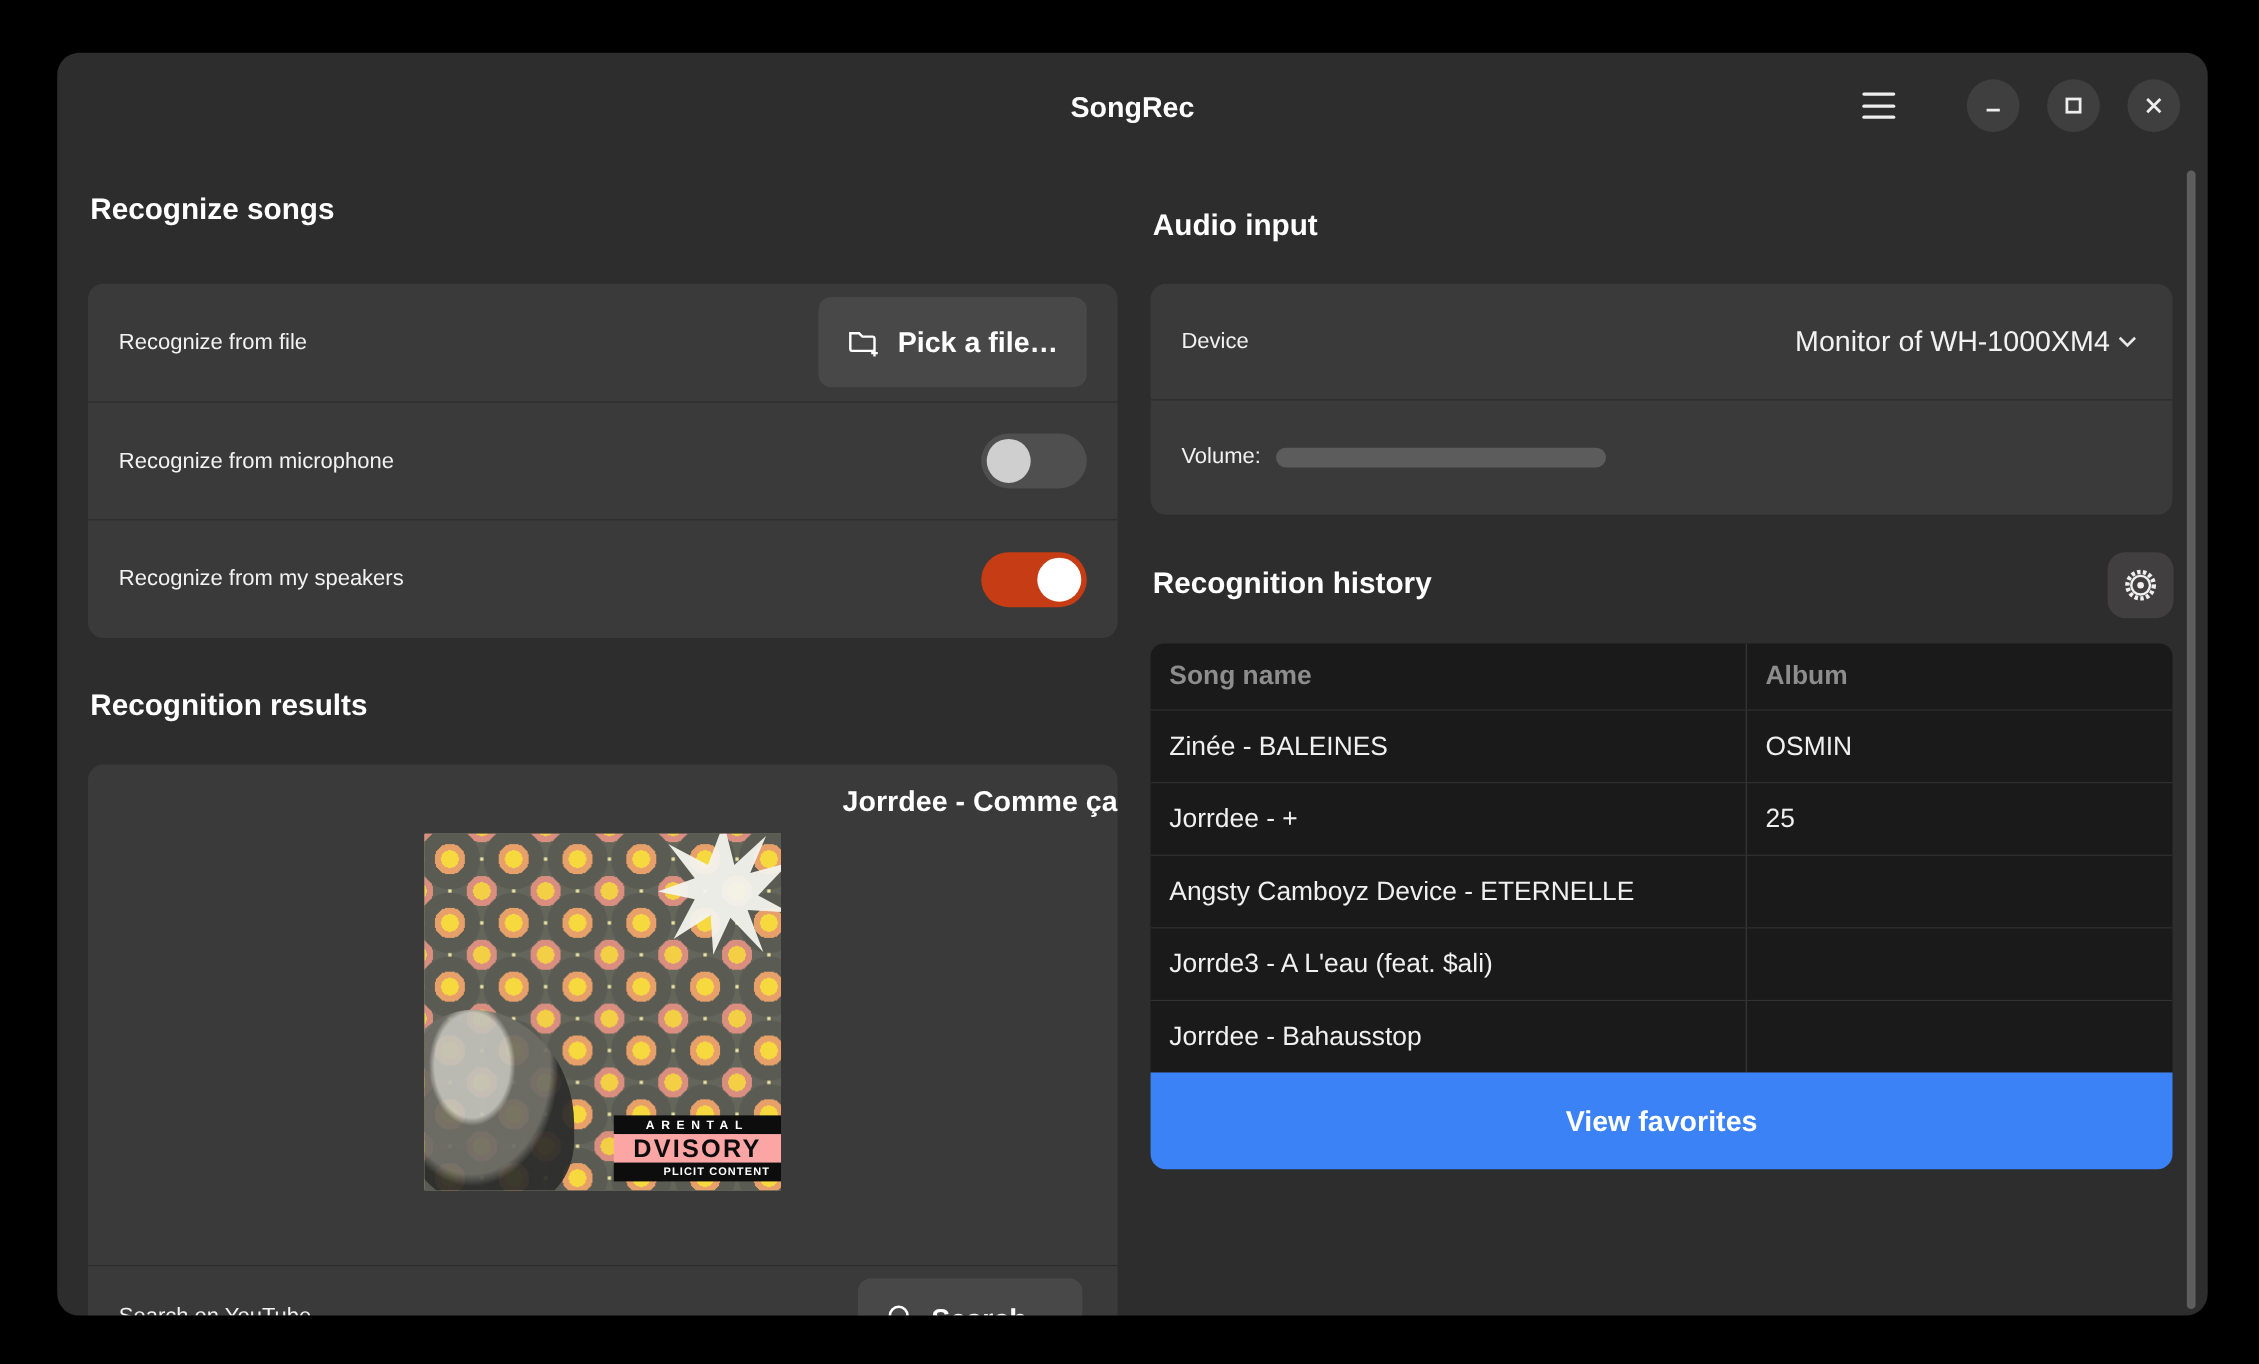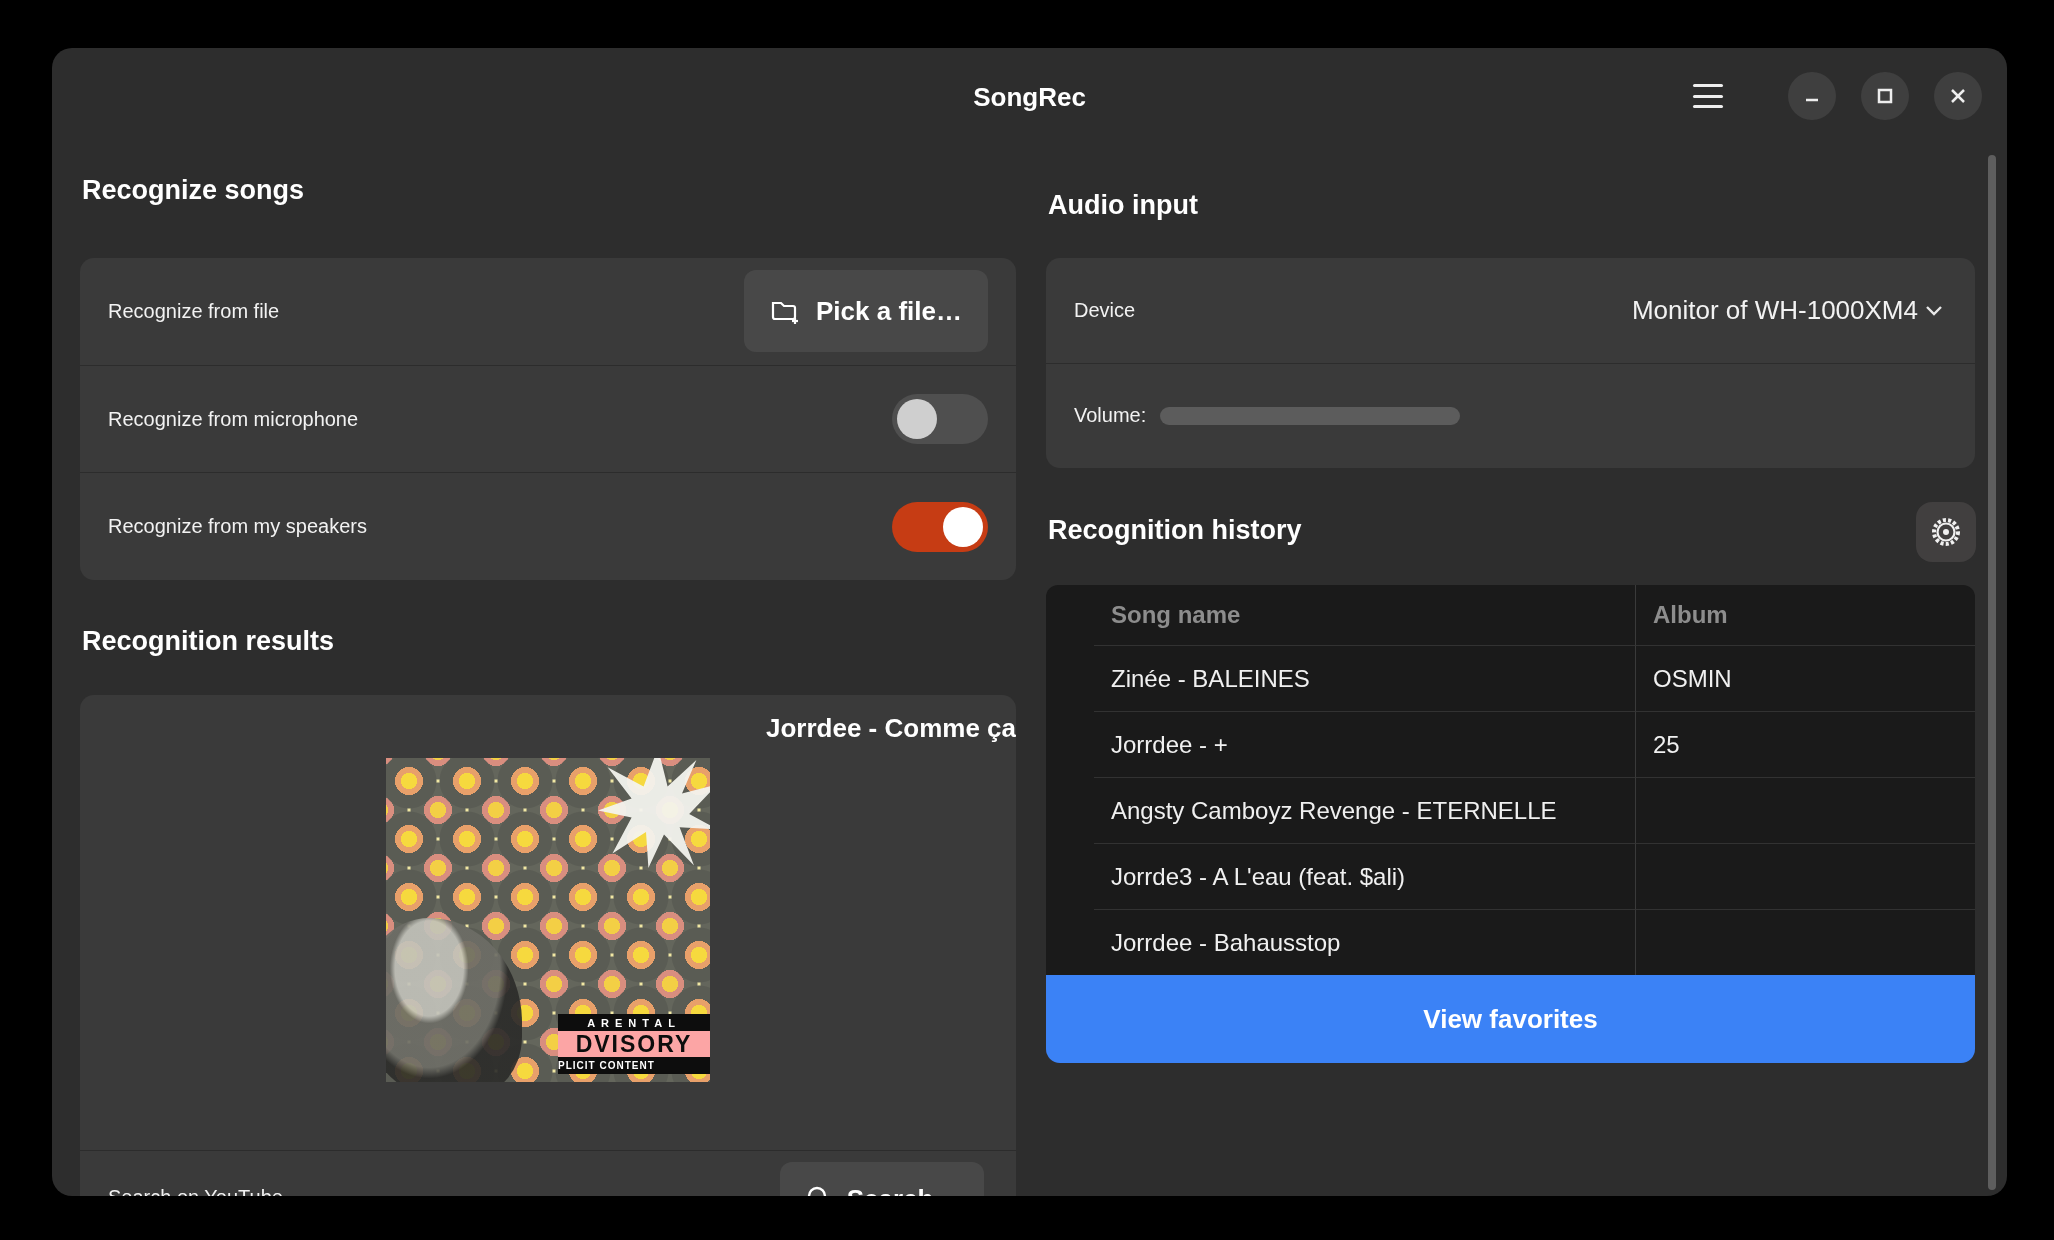--- a/index.html
+++ b/index.html
@@ -65,42 +65,42 @@
     opacity:.95;
   }
   .figure {
     position:absolute; left:-24px; bottom:-16px; width:160px; height:180px;
     background:radial-gradient(ellipse at 42% 28%, #c2c2ba 0 26%, #6d6d66 30% 54%, #2c2c2a 60% 100%);
     border-radius:42% 58% 34% 50%; opacity:.92;
   }
   .advisory { position:absolute; right:0; bottom:8px; width:152px; }
   .adv-top { background:#0d0d0d; color:#fff; font-size:11px; font-weight:700; letter-spacing:6px; text-align:center; padding:3px 0 2px; }
   .adv-mid { background:#fca5a5; color:#0d0d0d; font-size:23px; font-weight:700; letter-spacing:2px; text-align:center; line-height:26px; }
-  .adv-bot { background:#0d0d0d; color:#fff; font-size:10px; font-weight:700; letter-spacing:1px; text-align:left; padding:3px 0; }
+  .adv-bot { background:#0d0d0d; color:#fff; font-size:10px; font-weight:700; letter-spacing:1px; text-align:right; padding:3px 10px; }
 
   .search-row { position:absolute; left:0; right:0; top:455px; height:94px; border-top:1px solid #2c2c2c;
     display:flex; align-items:center; justify-content:space-between; padding-left:28px; }
   .search-btn {
     position:absolute; right:32px; top:11px; height:110px; width:204px; background:#484848; border:none; cursor:pointer;
     border-radius:12px 12px 0 0; color:#fff; font-size:26px; font-weight:700; font-family:inherit;
     display:flex; align-items:flex-start; justify-content:center; gap:14px; padding-top:22px;
   }
   .search-btn svg { stroke:#fff; }
 
   
   #card-audio { left:994px; top:210px; width:929px; height:210px; display:flex; flex-direction:column; }
   #card-audio .card-row { flex:1; }
   .device-value { display:flex; align-items:center; gap:3px; font-size:26px; color:#f2f2f2; cursor:pointer; }
   .volume-bar { width:300px; height:18px; border-radius:9px; background:#5c5c5c; margin-left:14px; }
 
   .gear-btn { position:absolute; left:1864px; top:454px; width:60px; height:60px; background:#413f3f; border-radius:16px;
     display:flex; align-items:center; justify-content:center; cursor:pointer; border:none; }
 
   .hist-table { position:absolute; left:994px; top:537px; width:929px; background:#1a1a1a; border-radius:12px 12px 0 0; overflow:hidden; }
-  .t-row { display:grid; grid-template-columns:541px 1fr;padding-left:48px; }
+  .t-row { display:grid; grid-template-columns:541px 1fr; }
   .t-cell { height:66px; display:flex; align-items:center; padding-left:17px; font-size:24px; color:#f0f0f0; border-top:1px solid #323232; }
   .t-cell.col2 { border-left:1px solid #3a3a3a; }
   .t-head .t-cell { height:60px; border-top:none; color:#8d8d8d; font-weight:700; }
 
   .fav-btn { position:absolute; left:994px; top:927px; width:929px; height:88px; background:#3b82f6; border:none; cursor:pointer;
     border-radius:0 0 14px 14px; color:#fff; font-size:26px; font-weight:700; font-family:inherit; }
 
   .scrollbar { position:absolute; left:1936px; top:107px; width:8px; height:1035px; border-radius:4px; background:#5e5e5e; }
 </style>
 </head>
@@ -226,21 +226,21 @@
     </div>
     <div class="t-row">
       <div class="t-cell">Zinée - BALEINES</div>
       <div class="t-cell col2">OSMIN</div>
     </div>
     <div class="t-row">
       <div class="t-cell">Jorrdee - +</div>
       <div class="t-cell col2">25</div>
     </div>
     <div class="t-row">
-      <div class="t-cell">Angsty Camboyz Revenge - ETERNELLE</div>
+      <div class="t-cell">Angsty Camboyz Device - ETERNELLE</div>
       <div class="t-cell col2"></div>
     </div>
     <div class="t-row">
       <div class="t-cell">Jorrde3 - A L'eau (feat. $ali)</div>
       <div class="t-cell col2"></div>
     </div>
     <div class="t-row">
       <div class="t-cell">Jorrdee - Bahausstop</div>
       <div class="t-cell col2"></div>
     </div>

